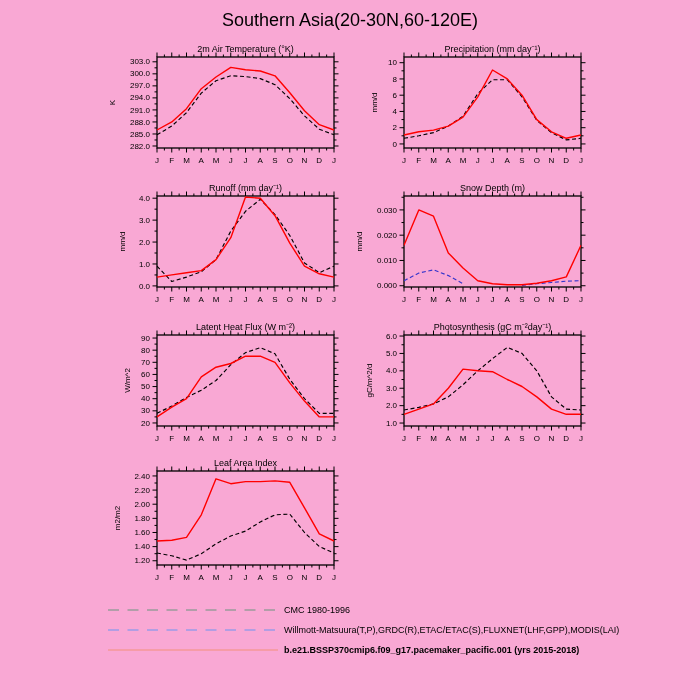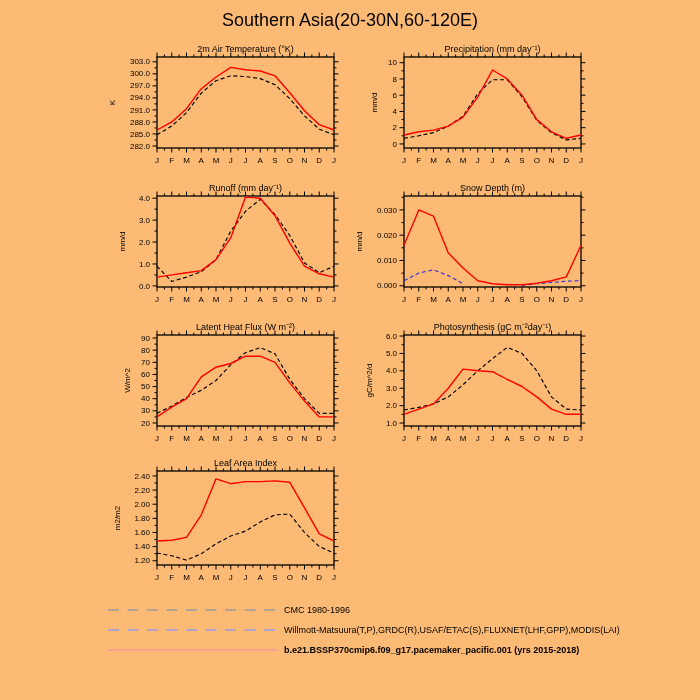--- a/index.html
+++ b/index.html
@@ -1,16 +1,16 @@
 <!DOCTYPE html>
 <html><head>
 <meta charset="utf-8">
 <style>
   html,body{margin:0;padding:0;background:#ffffff;}
-  #figure{position:relative;width:700px;height:700px;background:#fdba74;
+  #figure{position:relative;width:700px;height:700px;background:#f9a8d4;
           font-family:"Liberation Sans",sans-serif;overflow:hidden;}
   #main-title{position:absolute;left:0;top:10px;width:700px;text-align:center;
               font-size:18px;color:#000;letter-spacing:0px;}
   .chart-slot{position:absolute;}
   .chart-slot svg text{font-family:"Liberation Sans",sans-serif;fill:#000;}
   .legend-row{position:absolute;left:0;width:700px;height:14px;}
   .legend-row svg{position:absolute;left:106px;top:0;}
   .legend-label{position:absolute;left:284px;top:0;font-size:9px;line-height:14px;color:#000;white-space:nowrap;text-align:center;}
 </style>
 </head>
@@ -798,21 +798,21 @@
   <div class="legend-row" style="top:603px;">
     <svg width="180" height="14">
       <line x1="2" y1="7" x2="172" y2="7" stroke-width="1.3" stroke-dasharray="11 8.5" stroke="#9a9a9a"></line>
     </svg>
     <span class="legend-label">CMC 1980-1996</span>
   </div>
   <div class="legend-row" style="top:623px;">
     <svg width="180" height="14">
       <line x1="2" y1="7" x2="172" y2="7" stroke-width="1.3" stroke-dasharray="11 8.5" stroke="#9a9ae8"></line>
     </svg>
-    <span class="legend-label">Willmott-Matsuura(T,P),GRDC(R),USAF/ETAC(S),FLUXNET(LHF,GPP),MODIS(LAI)</span>
+    <span class="legend-label">Willmott-Matsuura(T,P),GRDC(R),ETAC/ETAC(S),FLUXNET(LHF,GPP),MODIS(LAI)</span>
   </div>
   <div class="legend-row" style="top:643px;font-weight:bold;">
     <svg width="180" height="14">
       <line x1="2" y1="7" x2="172" y2="7" stroke-width="1.4" stroke="#f59898"></line>
     </svg>
     <span class="legend-label">b.e21.BSSP370cmip6.f09_g17.pacemaker_pacific.001 (yrs 2015-2018)</span>
   </div>
 </div>
 
 </body></html>

